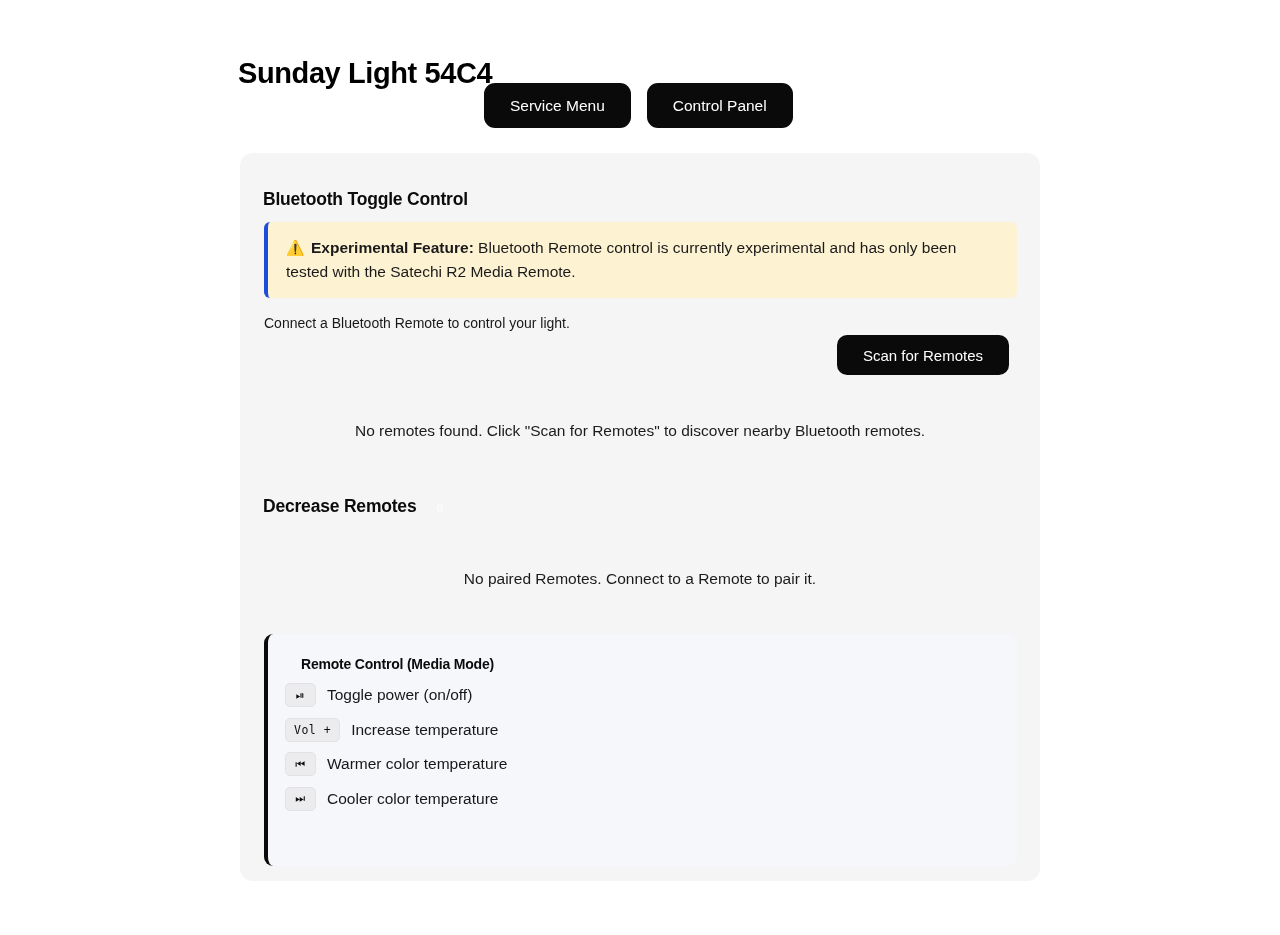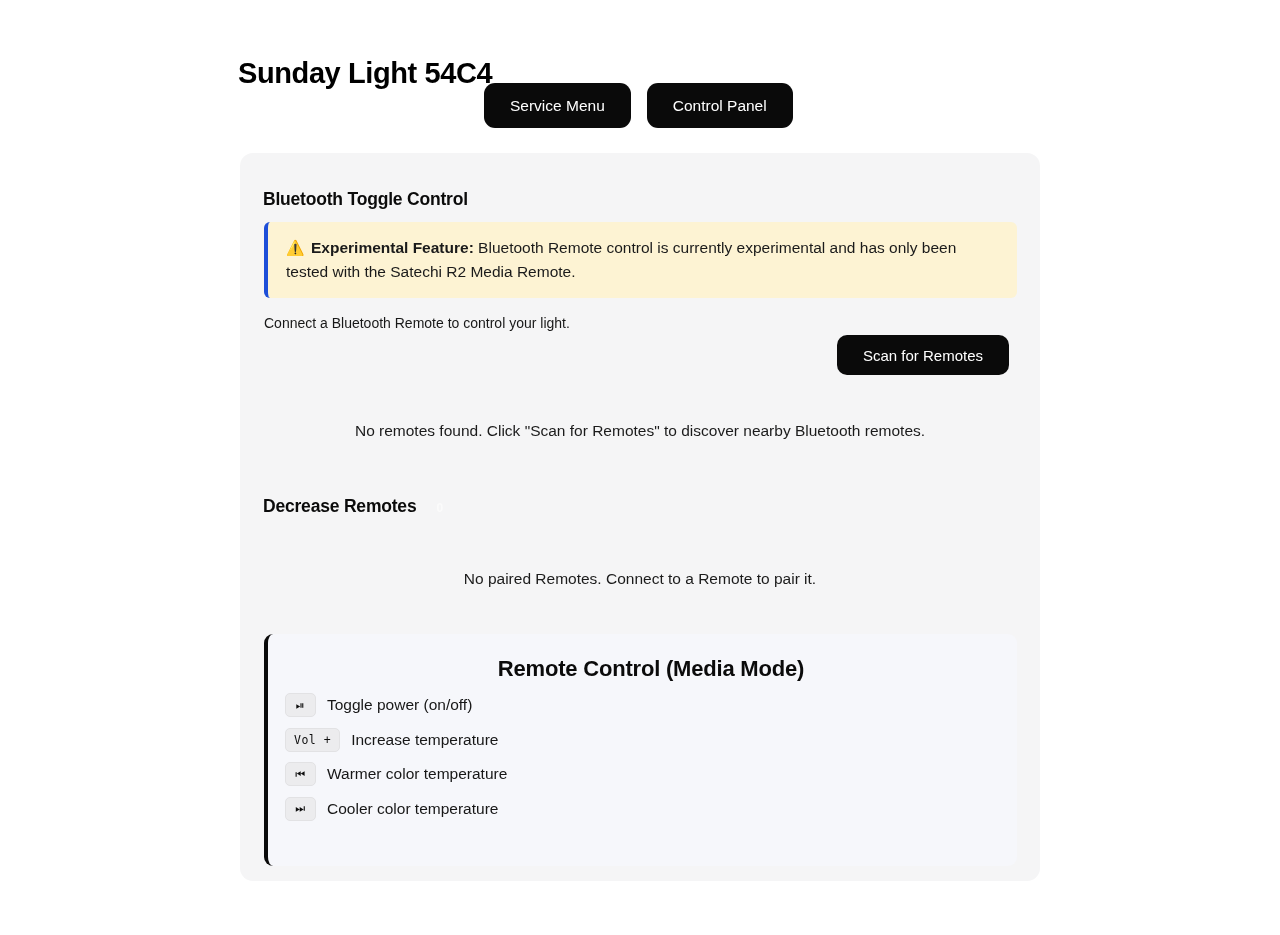--- a/index.html
+++ b/index.html
@@ -167,26 +167,25 @@
     left: 24px;
     top: 481px;
     width: 753px;
     height: 232px;
     background: #f6f7fb;
     border-left: 4px solid #0a0a0a;
     border-radius: 9px;
     padding: 22px 0 0 17px;
   }
   .media-title {
-    font-size: 22px;
+    font-size: 14px;
     font-weight: 700;
     letter-spacing: -0.2px;
     color: #0b0b0b;
-    margin: 0 0 6px 0;
-    text-align: center;
+    margin: 0 0 6px 16px;
   }
   .shortcut-list {
     list-style: none;
     margin: 0;
     padding: 0;
   }
   .shortcut-row {
     display: flex;
     align-items: center;
     gap: 11px;

